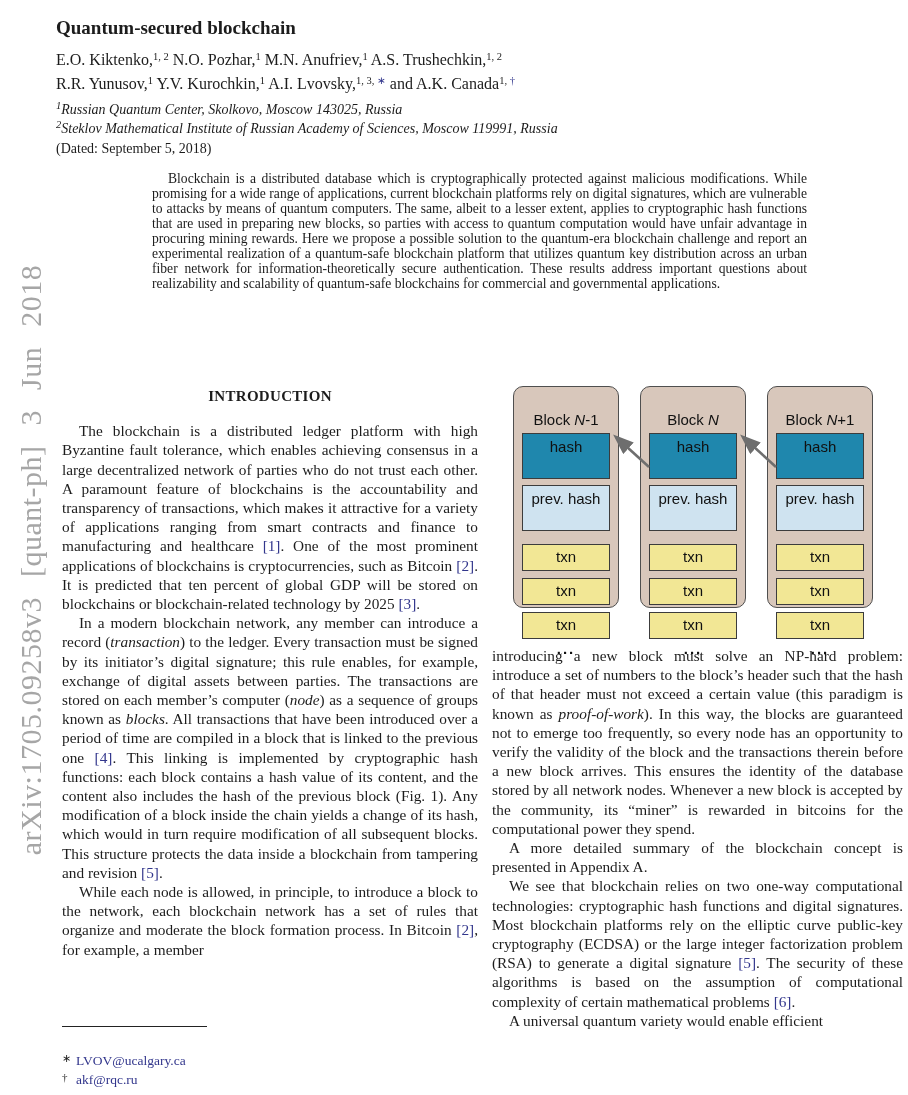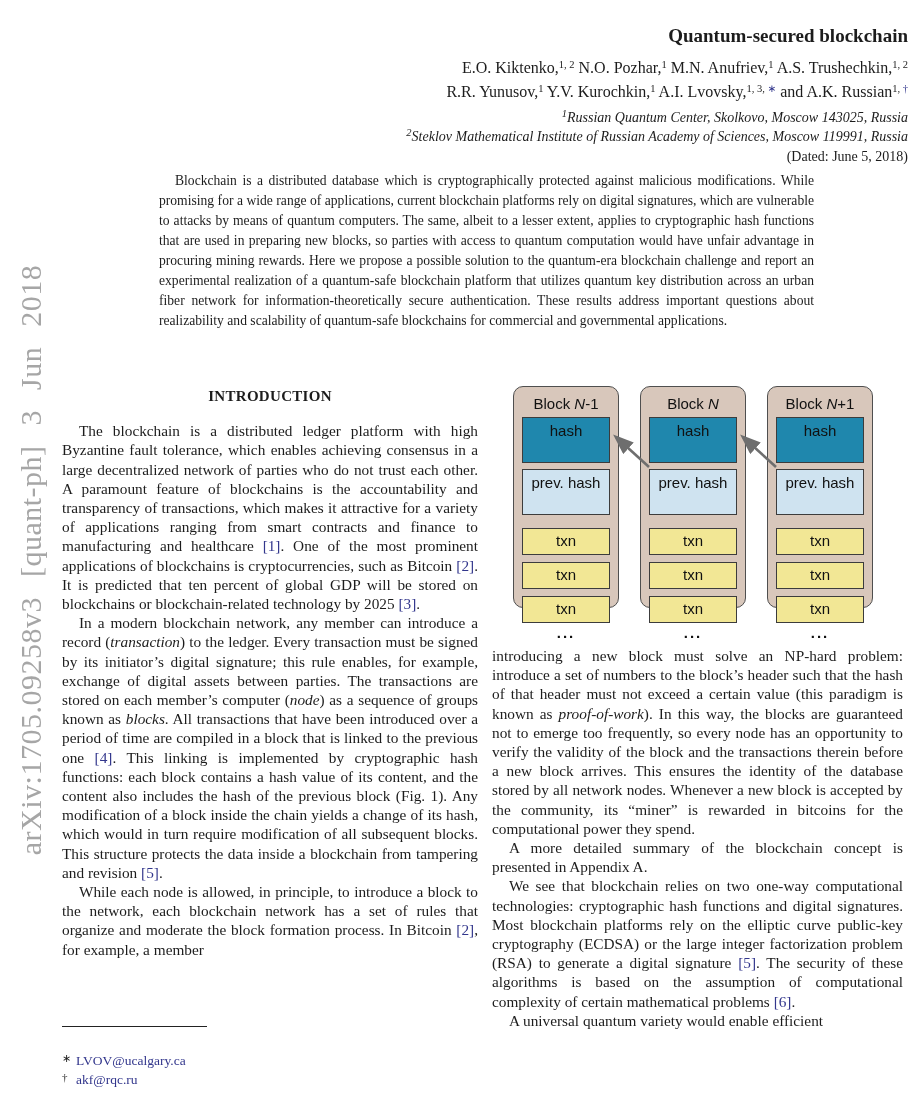--- a/index.html
+++ b/index.html
@@ -6,52 +6,52 @@
   .page{position:relative;width:908px;height:1095px;background:#ffffff;overflow:hidden;
         font-family:"Liberation Serif",serif;color:#1c1c1c;}
 
   
   .watermark{position:absolute;left:31px;top:560px;
              transform:translate(-50%,-50%) rotate(-90deg);
              white-space:nowrap;font-size:30px;color:var(--watermark-color,#a6a6a6);
              letter-spacing:.5px;word-spacing:12px;}
 
   
-  .header{position:absolute;top:16px;left:56px;width:852px;text-align:right;}
+  .header{position:absolute;top:8px;left:56px;width:852px;text-align:left;}
   .title{font-size:19px;font-weight:bold;margin:9px 0 0 0;}
   .authors{font-size:16px;line-height:22px;margin-top:10px;}
   .affils{font-style:italic;font-size:14px;line-height:17.5px;margin-top:4px;}
   .affil-line{margin:0;}
   .dated{font-size:14px;margin-top:3px;}
 
   .sg-sup{font-size:10.5px;position:relative;top:-5px;}
   .sg-supb{font-size:10.5px;position:relative;top:-5px;color:var(--link-color,#32368c);}
   .sg-i{font-style:italic;}
   .sg-ref{color:var(--link-color,#32368c);}
 
   
-  .abstract{position:absolute;top:171px;left:159px;width:655px;
-            font-size:13.6px;line-height:20px;text-align:justify;}
+  .abstract{position:absolute;top:171px;left:152px;width:655px;
+            font-size:13.6px;line-height:15px;text-align:justify;}
   .abstract .para{text-indent:16px;}
 
   
   .col{position:absolute;top:380px;font-size:15.3px;line-height:19.2px;text-align:justify;}
   .col-left{left:62px;width:416px;}
   .col-right{left:492px;width:411px;}
   .sec-heading{text-align:center;font-weight:bold;font-size:15px;
                letter-spacing:.3px;margin:7px 0 15px 0;}
   .para{margin:0;text-indent:17px;}
   .para.noindent{text-indent:0;}
 
   
   .figure{position:relative;margin-top:6px;height:224px;}
   .fig-blocks{position:relative;display:flex;gap:21px;padding-left:21px;}
   .block{box-sizing:border-box;width:106px;height:222px;
          background:var(--block-fill,#d8c7bb);border:1.6px solid #4f4f4f;border-radius:10px;
-         padding:4px 8px;font-family:"Liberation Sans",sans-serif;font-size:15px;
+         padding:20px 8px;font-family:"Liberation Sans",sans-serif;font-size:15px;
          text-align:center;color:#111;}
   .block-title{height:25px;line-height:25px;}
   .bx{box-sizing:border-box;height:46px;line-height:25px;border:1.6px solid #3c3c3c;}
   .bx-hash{background:var(--hash-fill,#1f87ad);margin-top:1px;}
   .bx-prev{background:var(--prev-fill,#cfe3f0);margin-top:6px;}
   .bx-txn{background:var(--txn-fill,#f2e795);margin-top:7px;height:27px;line-height:23px;}
   .bx-txn.first{margin-top:13px;}
   .ellipsis{line-height:18px;margin-top:1px;font-weight:bold;letter-spacing:2px;}
   .fig-arrows{position:absolute;left:0;top:0;color:var(--arrow-color,#6e6e6e);pointer-events:none;}
 
@@ -70,27 +70,27 @@
 <body>
 
 <div class="page">
 
   <div class="watermark">arXiv:1705.09258v3 [quant-ph] 3 Jun 2018</div>
 
   <div class="header">
     <div class="title">Quantum-secured blockchain</div>
     <div class="authors">
       <div><span>E.O. Kiktenko,</span><span class="sg-sup">1, 2</span><span> N.O. Pozhar,</span><span class="sg-sup">1</span><span> M.N. Anufriev,</span><span class="sg-sup">1</span><span> A.S. Trushechkin,</span><span class="sg-sup">1, 2</span></div>
-      <div><span>R.R. Yunusov,</span><span class="sg-sup">1</span><span> Y.V. Kurochkin,</span><span class="sg-sup">1</span><span> A.I. Lvovsky,</span><span class="sg-sup">1, 3, </span><span class="sg-supb">∗</span><span> and A.K. Russian</span><span class="sg-sup">1, </span><span class="sg-supb">†</span></div>
+      <div><span>R.R. Yunusov,</span><span class="sg-sup">1</span><span> Y.V. Kurochkin,</span><span class="sg-sup">1</span><span> A.I. Lvovsky,</span><span class="sg-sup">1, 3, </span><span class="sg-supb">∗</span><span> and A.K. Canada</span><span class="sg-sup">1, </span><span class="sg-supb">†</span></div>
     </div>
     <div class="affils">
       <p class="affil-line"><span class="sg-sup">1</span><span>Russian Quantum Center, Skolkovo, Moscow 143025, Russia</span></p>
       <p class="affil-line"><span class="sg-sup">2</span><span>Steklov Mathematical Institute of Russian Academy of Sciences, Moscow 119991, Russia</span></p>
     </div>
-    <div class="dated">(Dated: June 5, 2018)</div>
+    <div class="dated">(Dated: September 5, 2018)</div>
   </div>
 
   <div class="abstract">
       <p class="para"><span>Blockchain is a distributed database which is cryptographically protected against malicious modifications. While promising for a wide range of applications, current blockchain platforms rely on digital signatures, which are vulnerable to attacks by means of quantum computers. The same, albeit to a lesser extent, applies to cryptographic hash functions that are used in preparing new blocks, so parties with access to quantum computation would have unfair advantage in procuring mining rewards. Here we propose a possible solution to the quantum-era blockchain challenge and report an experimental realization of a quantum-safe blockchain platform that utilizes quantum key distribution across an urban fiber network for information-theoretically secure authentication. These results address important questions about realizability and scalability of quantum-safe blockchains for commercial and governmental applications.</span></p>
     </div>
 
   <div class="col col-left">
     <div class="sec-heading">INTRODUCTION</div>
     <div>
         <p class="para"><span>The blockchain is a distributed ledger platform with high Byzantine fault tolerance, which enables achieving consensus in a large decentralized network of parties who do not trust each other. A paramount feature of blockchains is the accountability and transparency of transactions, which makes it attractive for a variety of applications ranging from smart contracts and finance to manufacturing and healthcare </span><span class="sg-ref">[1]</span><span>. One of the most prominent applications of blockchains is cryptocurrencies, such as Bitcoin </span><span class="sg-ref">[2]</span><span>. It is predicted that ten percent of global GDP will be stored on blockchains or blockchain-related technology by 2025 </span><span class="sg-ref">[3]</span><span>.</span></p>

